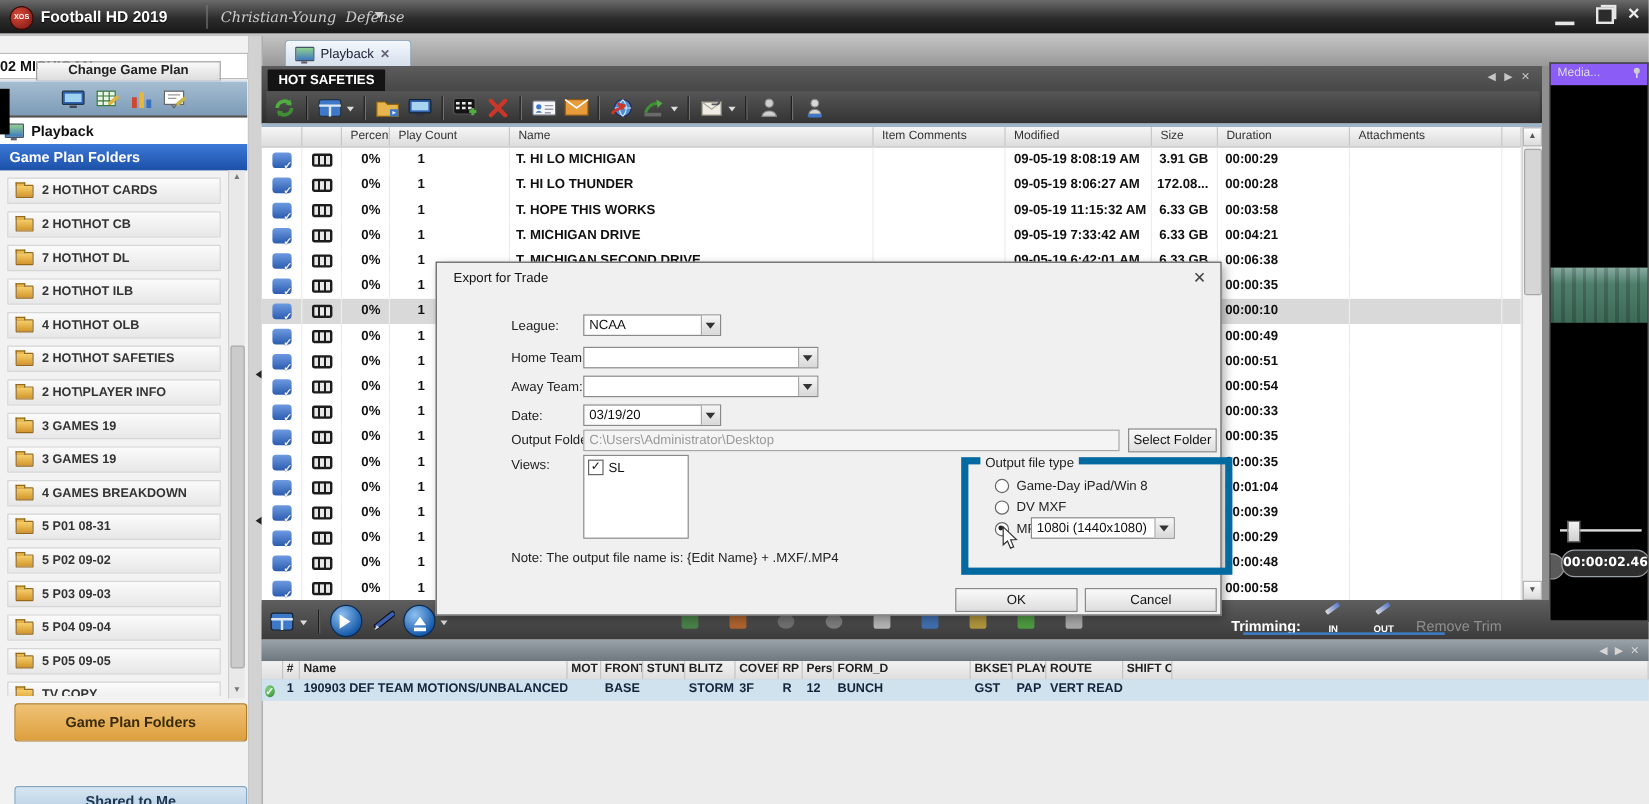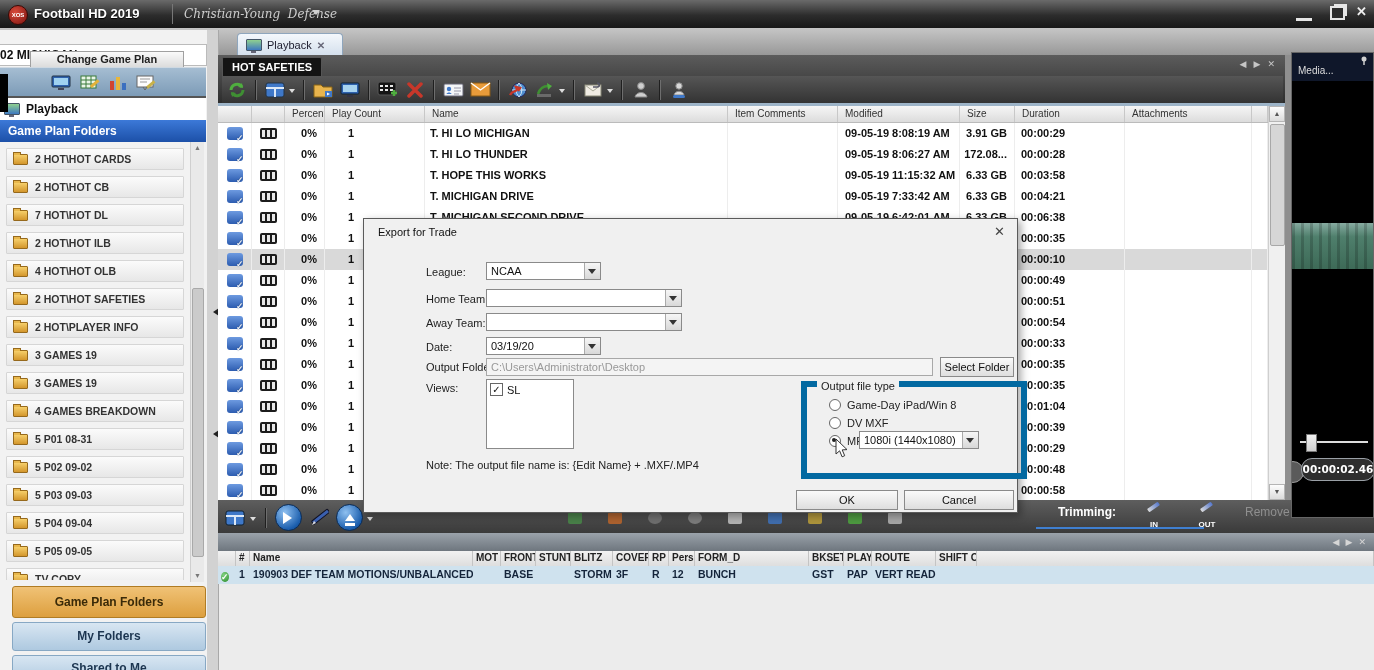--- a/index.html
+++ b/index.html
@@ -80,21 +80,21 @@
   #frame-right{left:1285px;top:55px;width:6px;height:463px;background:#8f8f8f}
   
   #vid-toolbar{left:218px;top:500px;width:1156px;height:33px;background:linear-gradient(#5e5e5e,#3a3a3a)}
   #vt-left{position:absolute;left:6px;top:4px;display:flex;align-items:center;gap:6px}
   .play-circle{width:25px;height:25px;border-radius:50%;background:radial-gradient(circle at 35% 30%,#8fc0f0,#1c5fae 70%,#0c3a74);border:1px solid #0a2c58;display:flex;align-items:center;justify-content:center}
   .play-tri{width:0;height:0;border:6px solid transparent;border-left:9px solid #fff;margin-left:4px}
   .eject-sym{width:0;height:0;border:5px solid transparent;border-bottom:7px solid #fff;position:relative;top:-3px}
   .eject-sym::after{content:"";position:absolute;left:-5px;top:9px;width:10px;height:3px;background:#fff}
   #vt-hints{position:absolute;left:350px;top:12px;display:flex;gap:26px;opacity:.8}
   .hint{width:14px;height:12px;border-radius:2px}
-  #trim{position:absolute;left:840px;top:5px;display:flex;align-items:flex-start;gap:23px}
+  #trim{position:absolute;left:808px;top:5px;display:flex;align-items:flex-end;gap:12px}
   #trim .t-label{color:#fff;font-size:12px;font-weight:bold}
   .trim-ic{width:30px;height:24px;position:relative;color:#fff;font-size:8px;font-weight:bold;text-align:center}
   .trim-ic .pencil{position:absolute;left:8px;top:0;width:13px;height:4px;background:linear-gradient(90deg,#dcdcdc,#5577cc);transform:rotate(-35deg);border-radius:1px}
   .trim-ic .word{position:absolute;left:0;right:0;bottom:0}
   #remove-trim{color:#8f8f8f;font-size:12px}
   #trim-line{position:absolute;left:818px;top:27px;width:168px;height:2px;background:#3f7fd0}
   
   #pane-tabrow{left:218px;top:533px;width:1156px;height:18px;background:linear-gradient(#9aa2aa,#6e767e)}
   #ptab{position:absolute;left:12px;top:1px;width:250px;height:17px}
   #ptab::before{content:"";position:absolute;inset:0;background:linear-gradient(#f0f6fb,#b9d0e2);border:1px solid #8aa4bc;transform:skewX(-24deg);transform-origin:100% 100%;border-radius:3px 3px 0 0}
@@ -102,21 +102,21 @@
   #ptab .lbl{font-size:10.5px;font-weight:bold;color:#101826;white-space:nowrap}
   #pane-nav{position:absolute;right:8px;top:4px;display:flex;gap:6px;color:#d6d6d6;font-size:9px}
   #bt-header{left:218px;top:551px;width:1156px;height:15px;background:linear-gradient(#f2f2f2,#dedede);border-bottom:1px solid #bbb}
   .bt-grid{display:grid;grid-template-columns:18px 14px 223px 28px 35px 35px 42px 36px 20px 26px 114px 35px 28px 64px 41px auto}
   #bt-header .hc{font-size:10px;font-weight:bold;color:#222;border-right:1px solid #c4c4c4;padding:1px 0 0 3px;white-space:nowrap;overflow:hidden}
   #bt-row{left:218px;top:566px;width:1156px;height:18px;background:#cfe2ee}
   #bt-row .c{font-size:10.5px;font-weight:bold;color:#14243a;padding:2px 0 0 3px;white-space:nowrap;overflow:hidden}
   .ic-check{width:13px;height:13px;border-radius:50%;background:radial-gradient(circle at 35% 30%,#7fd07f,#2e8f2e);color:#fff;font-size:9px;font-weight:bold;text-align:center;line-height:13px;margin:2px 0 0 3px}
   
   #media{left:1291px;top:52px;width:83px;height:466px;background:#000;border:1px solid #666;box-sizing:border-box;overflow:hidden}
-  #media-title{height:16px;background:#0f172a;color:#ddd;font-size:10px;padding:12px 0 0 6px;position:relative}
+  #media-title{height:16px;background:#8b5cf6;color:#ddd;font-size:10px;padding:2px 0 0 6px;position:relative}
   #media-pin{position:absolute;right:4px;top:3px;width:9px;height:9px}
   #field{position:absolute;left:0;top:170px;width:83px;height:46px;background:linear-gradient(#87aba1,#4f7f6c 30%,#3d6a57)}
   #field::after{content:"";position:absolute;inset:0;background:repeating-linear-gradient(90deg,rgba(0,0,0,.18) 0 3px,transparent 3px 9px)}
   #media-slider{position:absolute;left:8px;top:388px;width:68px;height:2px;background:#dcdcdc}
   #media-handle{position:absolute;left:14px;top:381px;width:9px;height:16px;background:linear-gradient(#f2f2f2,#cfcfcf);border:1px solid #777}
   #media-partcircle{position:absolute;left:-10px;top:408px;width:20px;height:20px;border-radius:50%;background:#5a5a5a;border:1px solid #9a9a9a}
   #timestamp{position:absolute;left:9px;top:405px;width:72px;height:21px;background:#2e2e2e;border:1px solid #9aa0a6;border-radius:11px;color:#fff;font-size:10.5px;font-weight:bold;text-align:center;line-height:21px;font-family:"DejaVu Sans",sans-serif}
   
   #dialog{left:363px;top:218px;width:653px;height:293px;background:#f0f0f0;border:1px solid #5a5a5a;box-shadow:3px 3px 8px rgba(0,0,0,.35);z-index:50}
   #dlg-title{position:absolute;left:14px;top:7px;font-size:11px;color:#111}
@@ -257,21 +257,20 @@
         <span class="ic-folder"></span>
         <span>TV COPY</span>
       </div>
     </div>
   <div id="folder-scroll" class="abs">
     <div class="scr-arrow">▲</div>
     <div id="folder-thumb"></div>
     <div class="scr-arrow" style="position:absolute;bottom:0">▼</div>
   </div>
   <div id="btn-gpf" class="side-btn">Game Plan Folders</div>
-  <div id="btn-myfolders" class="side-btn">My Folders</div>
   <div id="btn-shared" class="side-btn">Shared to Me</div>
 </div>
 <div id="notch" class="abs"></div>
 
 <div id="splitter" class="abs">
   <div class="split-arrow" style="top:278px"></div>
   <div class="split-arrow" style="top:400px"></div>
 </div>
 
 <div id="main-dark" class="abs">

